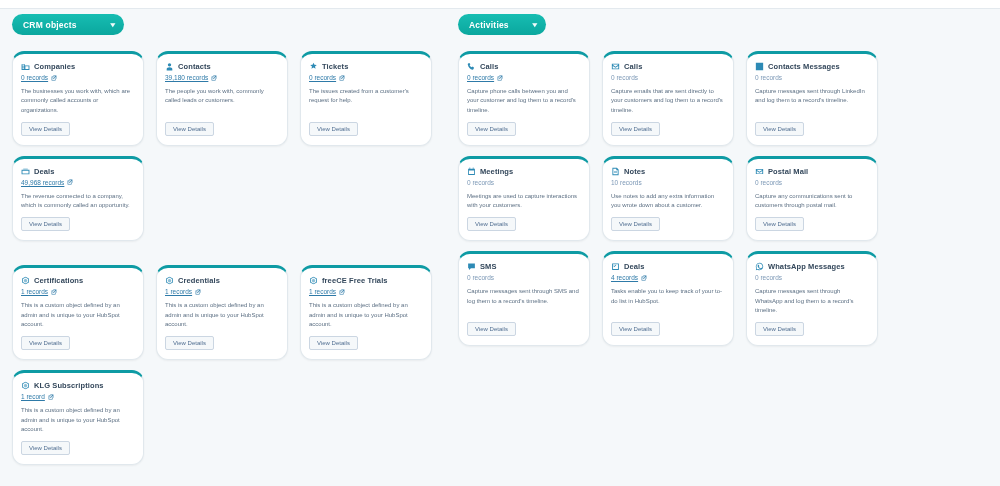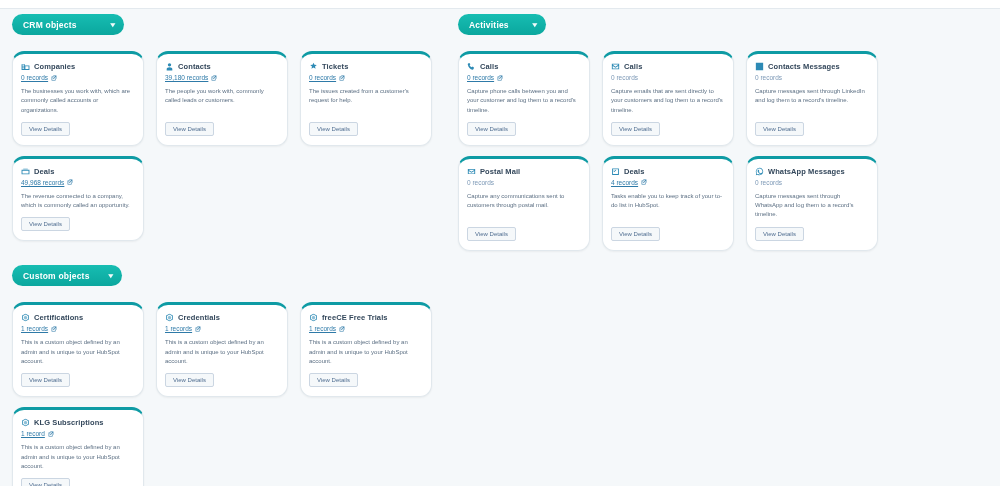--- a/index.html
+++ b/index.html
@@ -231,24 +231,20 @@
                     <path d="M1.2 3.2h4.1v1.3H2.5v5.3h5.3V7.1h1.3v4.1H1.2V3.2z" fill="#2e7aa8"></path>
                   </svg>
                 </span>
               </div>
               <div class="card-desc">The revenue connected to a company, which is commonly called an opportunity.</div>
               <button class="btn-details">View Details</button>
             </div>
           </div>
         </div>
         <div style="margin-bottom: 24px;">
-          <div class="section-pill pill-w-custom">
-            <span>Custom objects</span>
-            <span class="pill-caret">▾</span>
-          </div>
           <div class="grid">
             <div class="card">
               <div class="card-head">
                 <span class="card-icon">
                   <svg viewBox="0 0 16 16">
                     <path d="M8 1.3 14 4.6v6.8L8 14.7 2 11.4V4.6L8 1.3zm0 1.55L3.4 5.35v5.3L8 13.15l4.6-2.5v-5.3L8 2.85z"></path>
                     <path d="M8 5.1 11 6.7v3.2L8 11.5 5 9.9V6.7L8 5.1z" opacity=".55"></path>
                   </svg>
                 </span>
                 <span class="card-title">Certifications</span>
@@ -392,29 +388,74 @@
               <div class="card-count plain">
                 <span class="count-text">0 records</span>
               </div>
               <div class="card-desc">Capture messages sent through LinkedIn and log them to a record's timeline.</div>
               <button class="btn-details">View Details</button>
             </div>
             <div class="card">
               <div class="card-head">
                 <span class="card-icon">
                   <svg viewBox="0 0 16 16">
+                    <path d="M2 3h12v11H2V3zm1.5 3v6.5h9V6zM4.5 1h1.2v2.2H4.5zm5.8 0h1.2v2.2h-1.2z"></path>
+                  </svg>
+                </span>
+                <span class="card-title">Meetings</span>
+              </div>
+              <div class="card-count plain">
+                <span class="count-text">0 records</span>
+              </div>
+              <div class="card-desc">Meetings are used to capture interactions with your customers.</div>
+              <button class="btn-details">View Details</button>
+            </div>
+            <div class="card">
+              <div class="card-head">
+                <span class="card-icon">
+                  <svg viewBox="0 0 16 16">
+                    <path d="M2.5 1.5h8L13.5 4.5v10h-11v-13zm1.6 1.6v9.8h7.8V5.6H9.4V3.1H4.1zM5.3 7h5.4v1.1H5.3zm0 2.3h5.4v1.1H5.3z"></path>
+                  </svg>
+                </span>
+                <span class="card-title">Notes</span>
+              </div>
+              <div class="card-count plain">
+                <span class="count-text">10 records</span>
+              </div>
+              <div class="card-desc">Use notes to add any extra information you wrote down about a customer.</div>
+              <button class="btn-details">View Details</button>
+            </div>
+            <div class="card">
+              <div class="card-head">
+                <span class="card-icon">
+                  <svg viewBox="0 0 16 16">
                     <path d="M1.5 3.5h13v9h-13v-9zm1.6 1.6v.25L8 8.6l4.9-3.25V5.1H3.1zm0 1.95v4.35h9.8V7.05L8 10.1z"></path>
                   </svg>
                 </span>
                 <span class="card-title">Postal Mail</span>
               </div>
               <div class="card-count plain">
                 <span class="count-text">0 records</span>
               </div>
               <div class="card-desc">Capture any communications sent to customers through postal mail.</div>
+              <button class="btn-details">View Details</button>
+            </div>
+            <div class="card">
+              <div class="card-head">
+                <span class="card-icon">
+                  <svg viewBox="0 0 16 16">
+                    <path d="M2 2.5h12v8.5H7l-3.5 3v-3H2v-8.5zm2.3 3.4h7.4v1.1H4.3zm0 2.2h5.4v1.1H4.3z"></path>
+                  </svg>
+                </span>
+                <span class="card-title">SMS</span>
+              </div>
+              <div class="card-count plain">
+                <span class="count-text">0 records</span>
+              </div>
+              <div class="card-desc">Capture messages sent through SMS and log them to a record's timeline.</div>
               <button class="btn-details">View Details</button>
             </div>
             <div class="card">
               <div class="card-head">
                 <span class="card-icon">
                   <svg viewBox="0 0 16 16">
                     <path d="M2 2.5h12v11.5H2V2.5zm1.6 1.6v8.3h8.8V4.1H3.6zm1.4 2.1 1 1 2.4-2.4.95.95-3.35 3.35-1.95-1.95z"></path>
                   </svg>
                 </span>
                 <span class="card-title">Deals</span>

